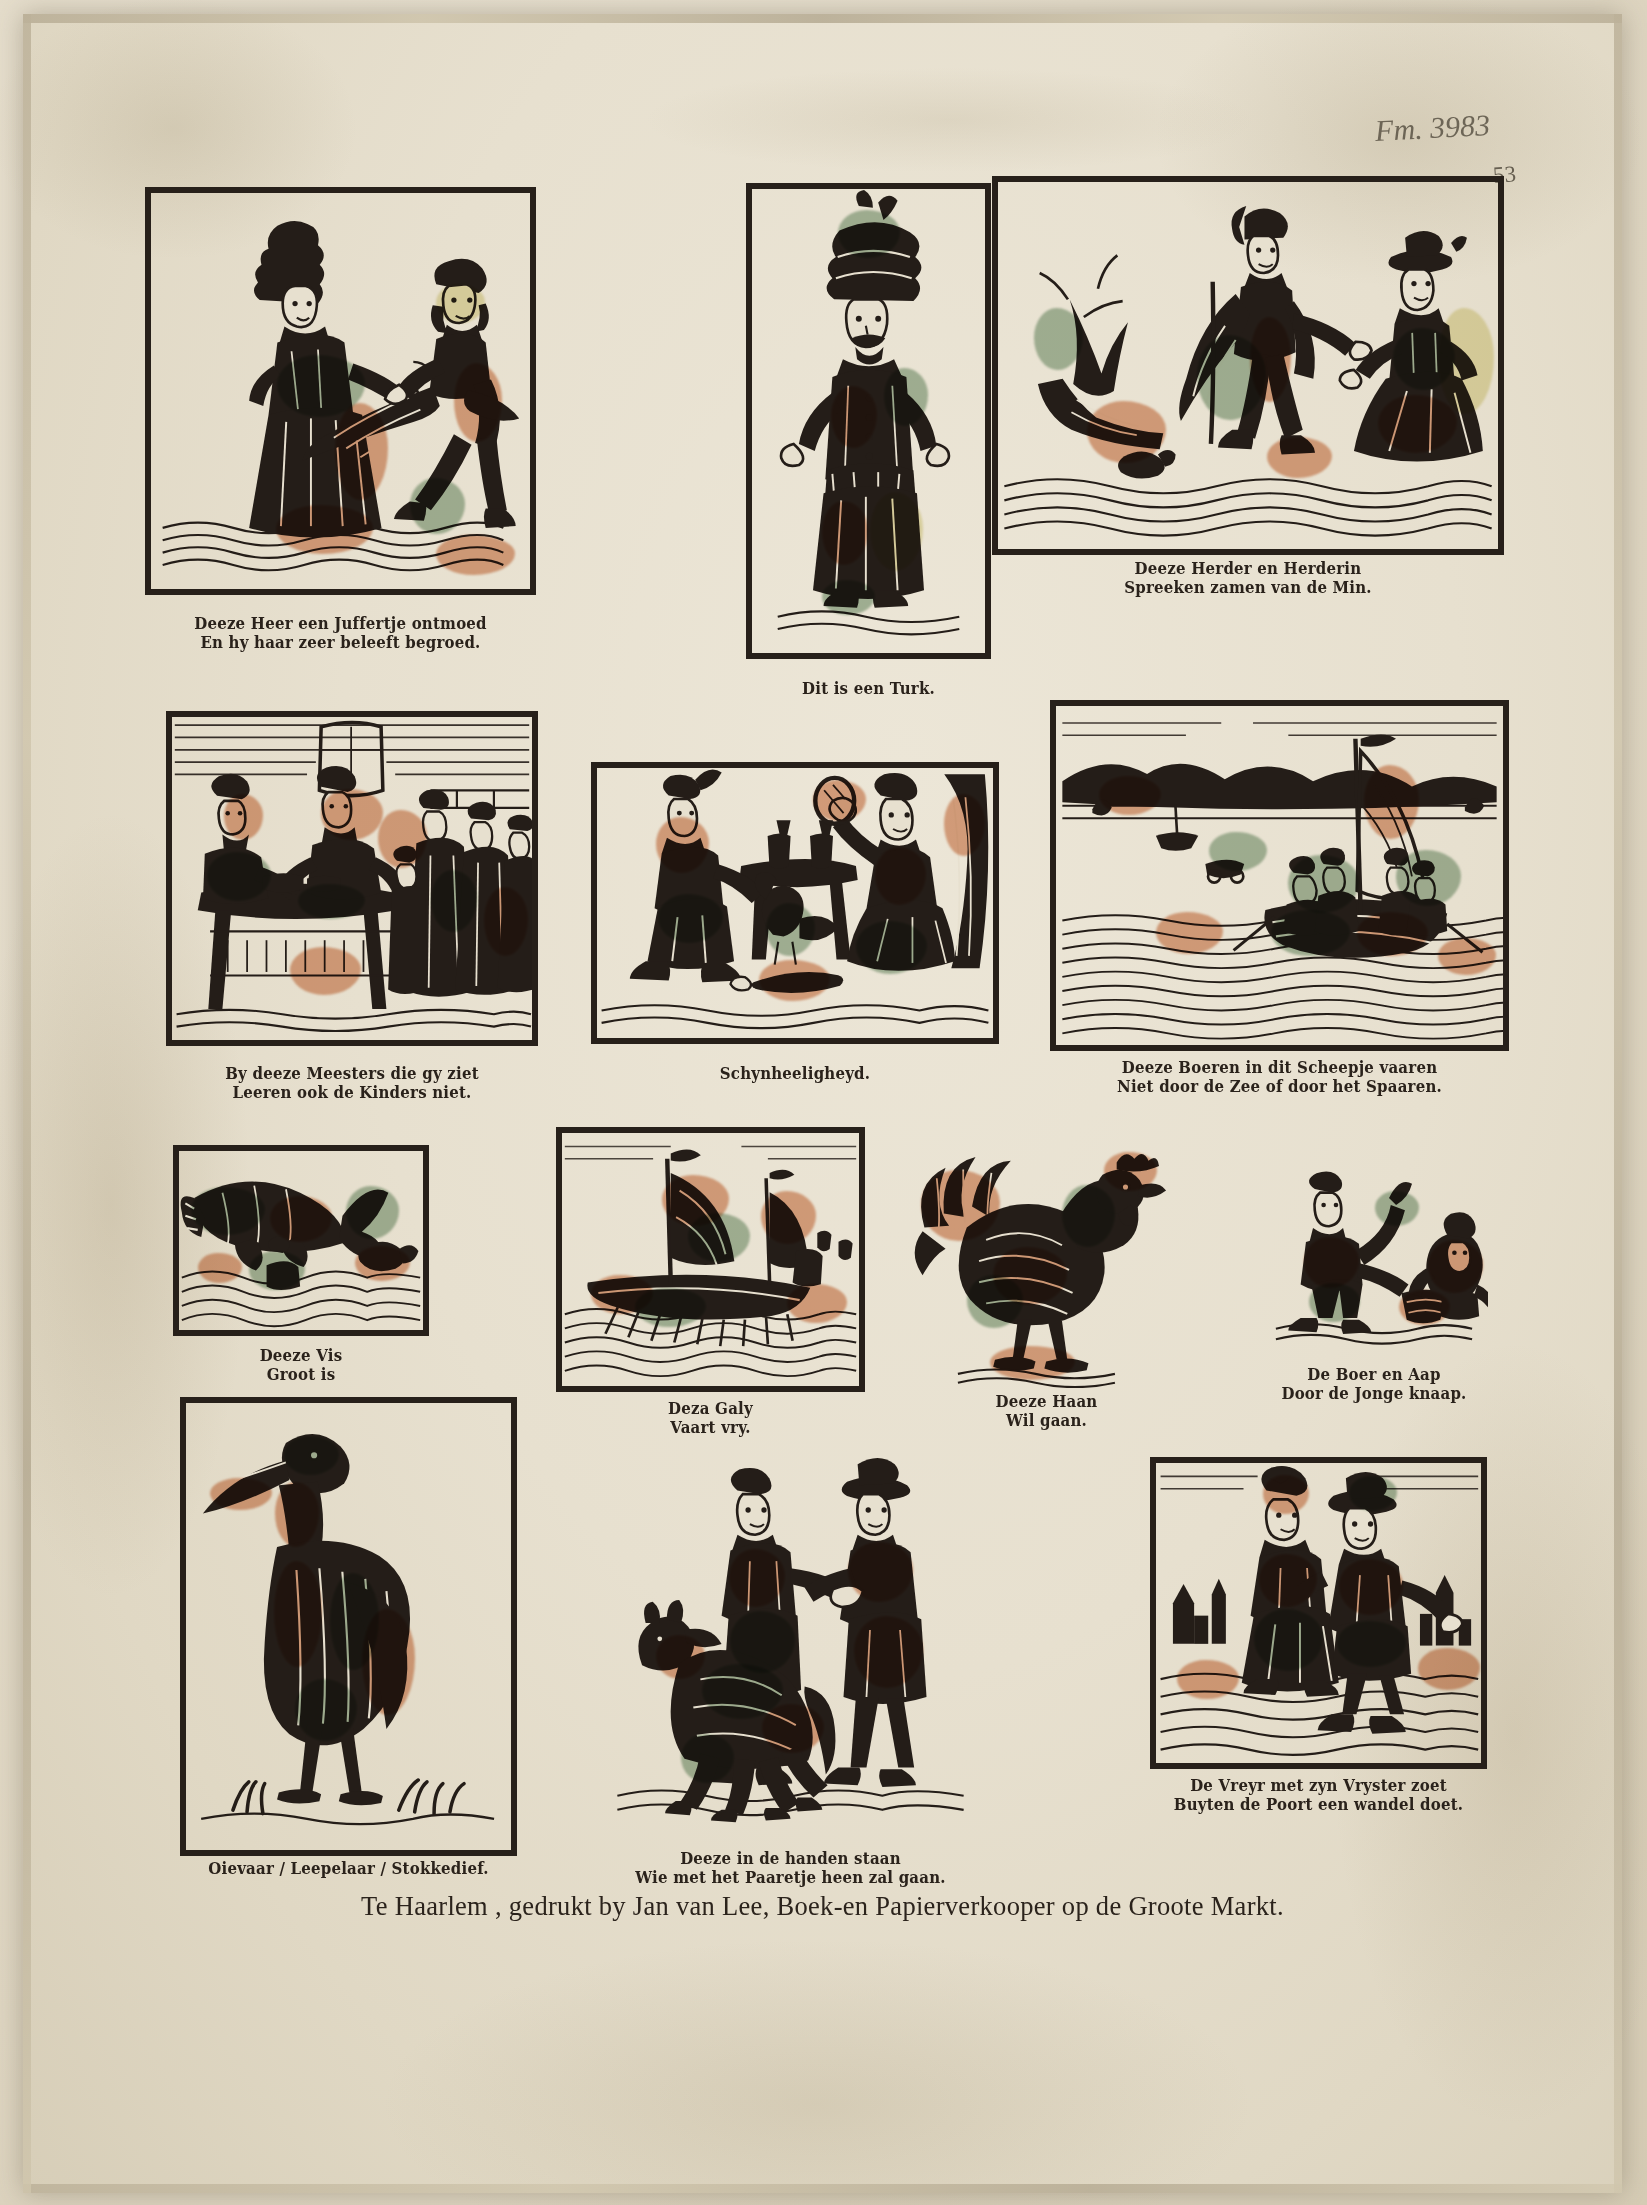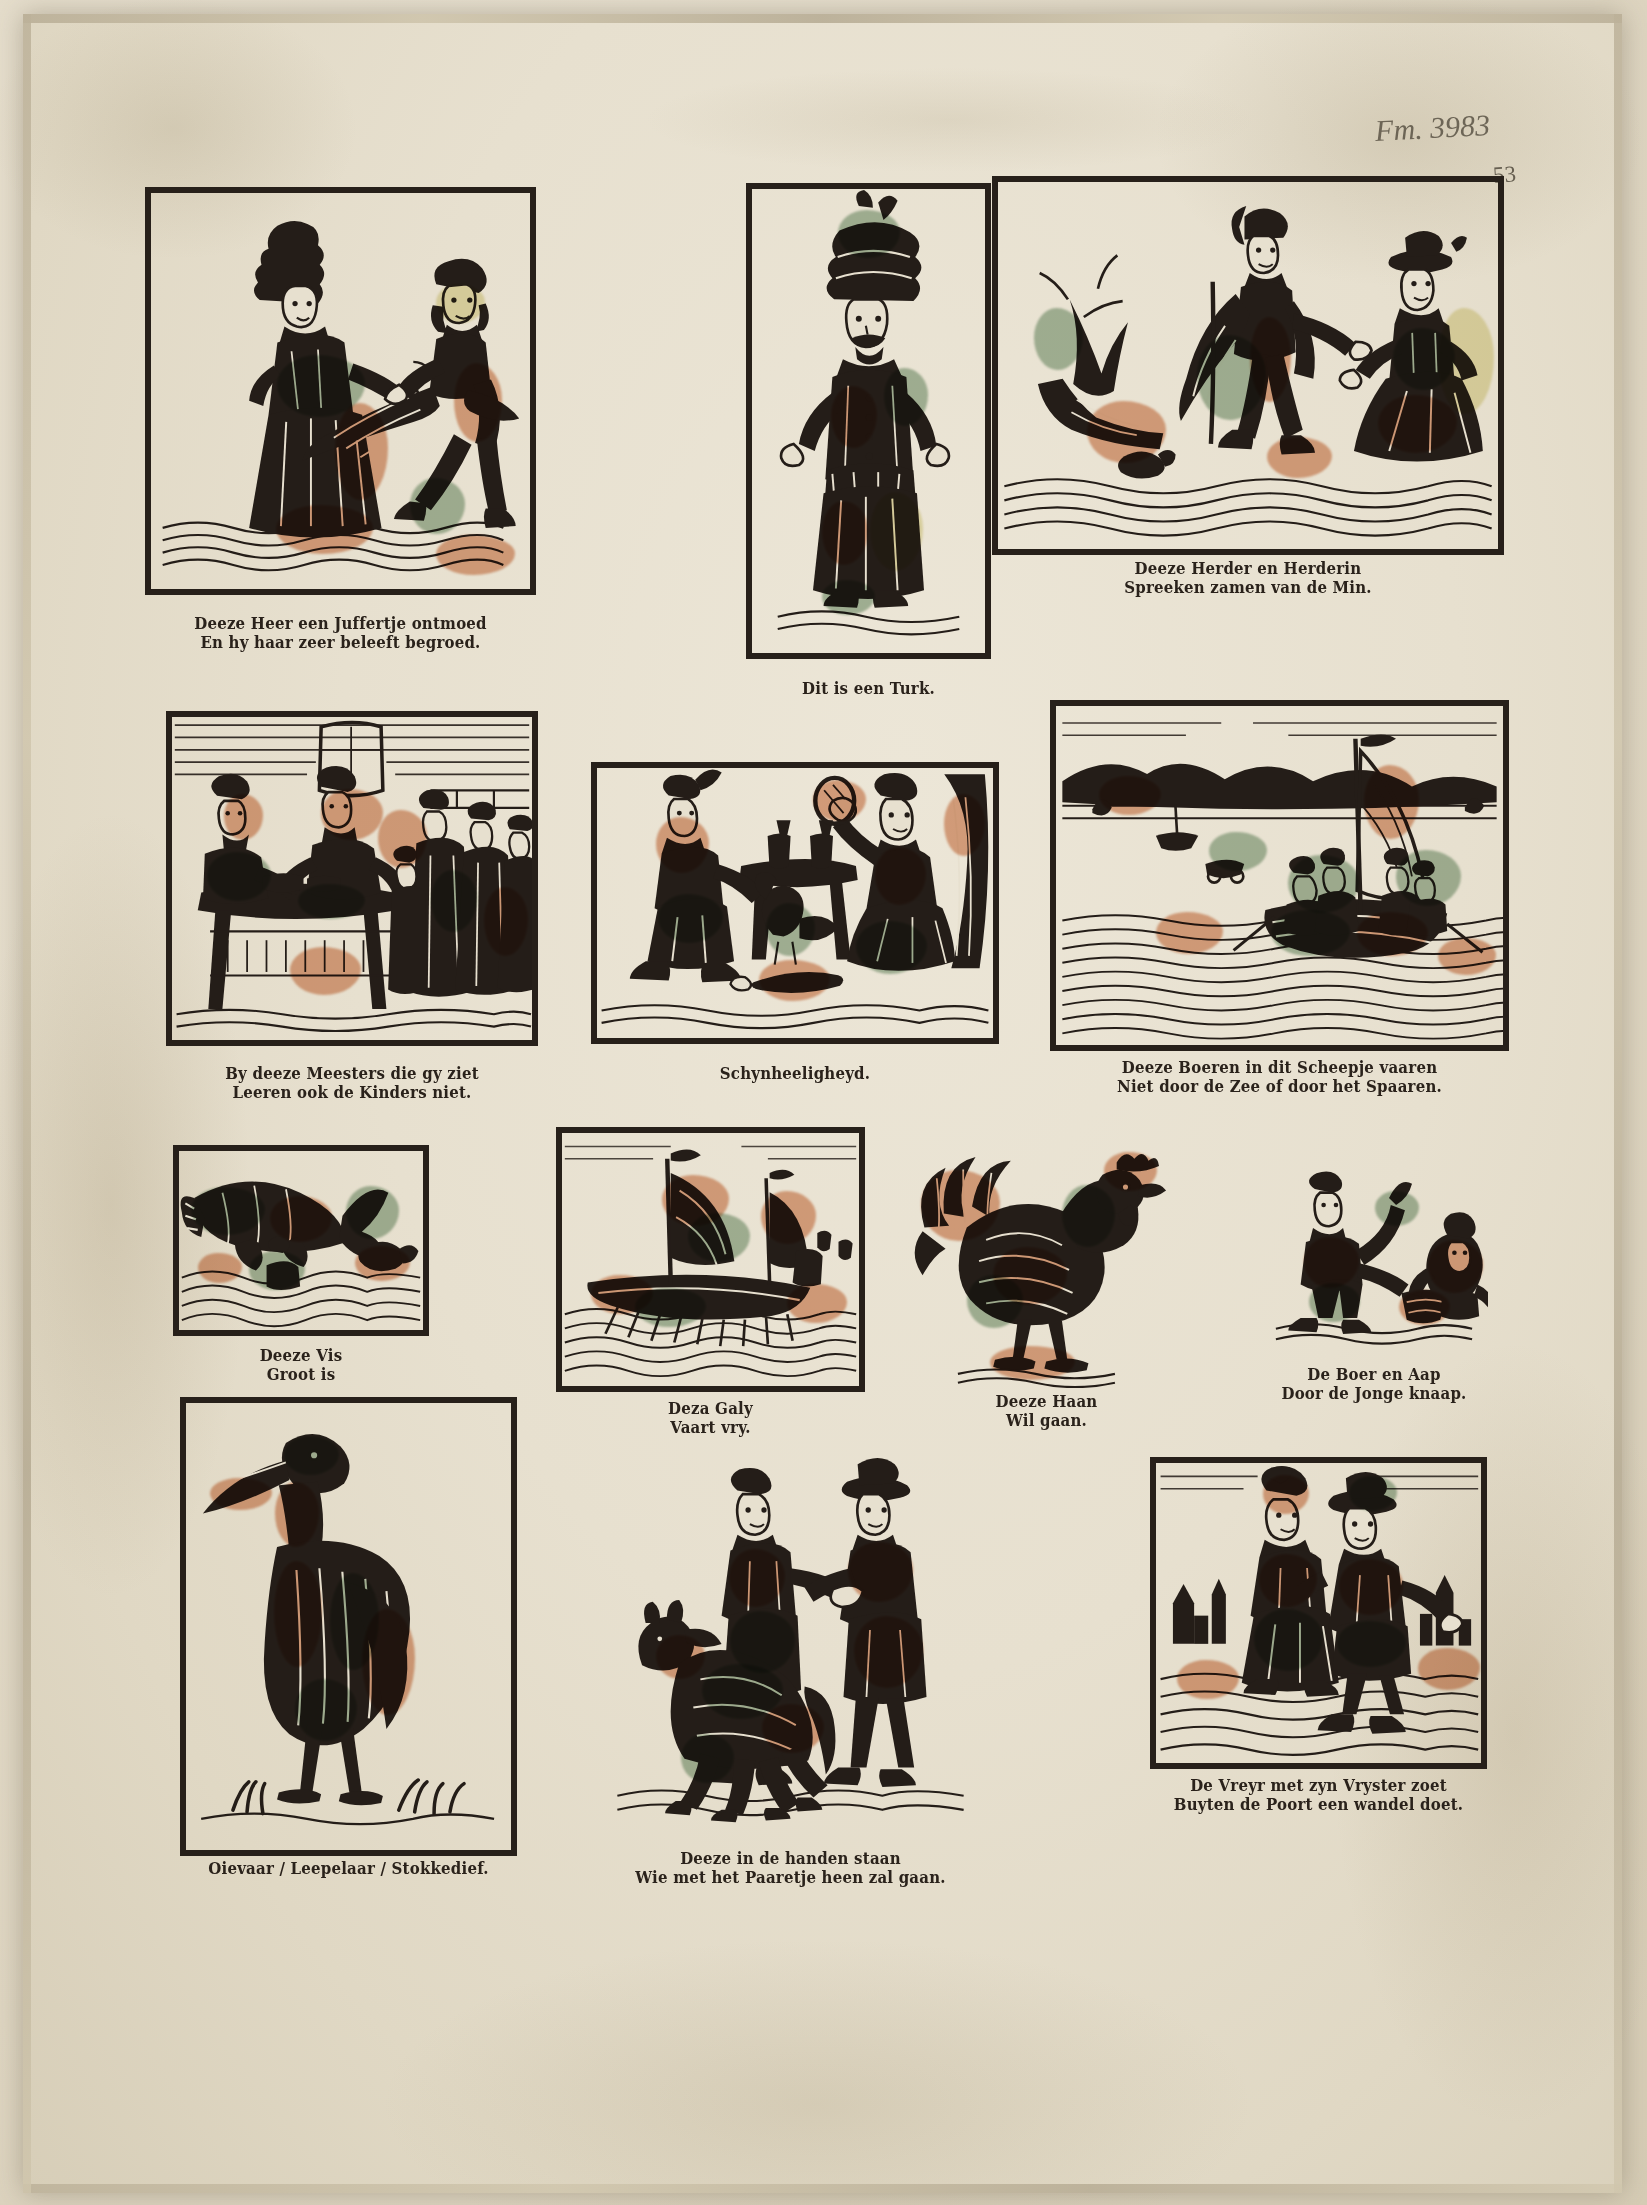--- a/index.html
+++ b/index.html
@@ -1138,16 +1138,17 @@
       <div class="wash w-or" style="left:113px;top:17.6px;width:46px;height:39px;"></div>
       <div class="wash w-or" style="left:189px;top:102px;width:64px;height:56px;"></div>
       <div class="wash w-gr" style="left:187px;top:164px;width:69px;height:46px;"></div>
       <div class="wash w-gr" style="left:199px;top:19.4px;width:48px;height:35px;"></div>
       <div class="wash w-or" style="left:268px;top:191px;width:62px;height:42px;"></div>
       <div class="wash w-or" style="left:26.5px;top:203px;width:62px;height:39px;"></div>
     </div>
     <div class="cap" style="left:1127px;top:1764px;width:337px;">De Vreyr met zyn Vryster zoet
 Buyten de Poort een wandel doet.</div>
 
+    <div id="imprint">Te Haarlem , gedrukt by Jan van Lee, Boek-en Papierverkooper op de Groote Markt.</div>
 
   </div>
 </div>
 
 
 </body></html>

